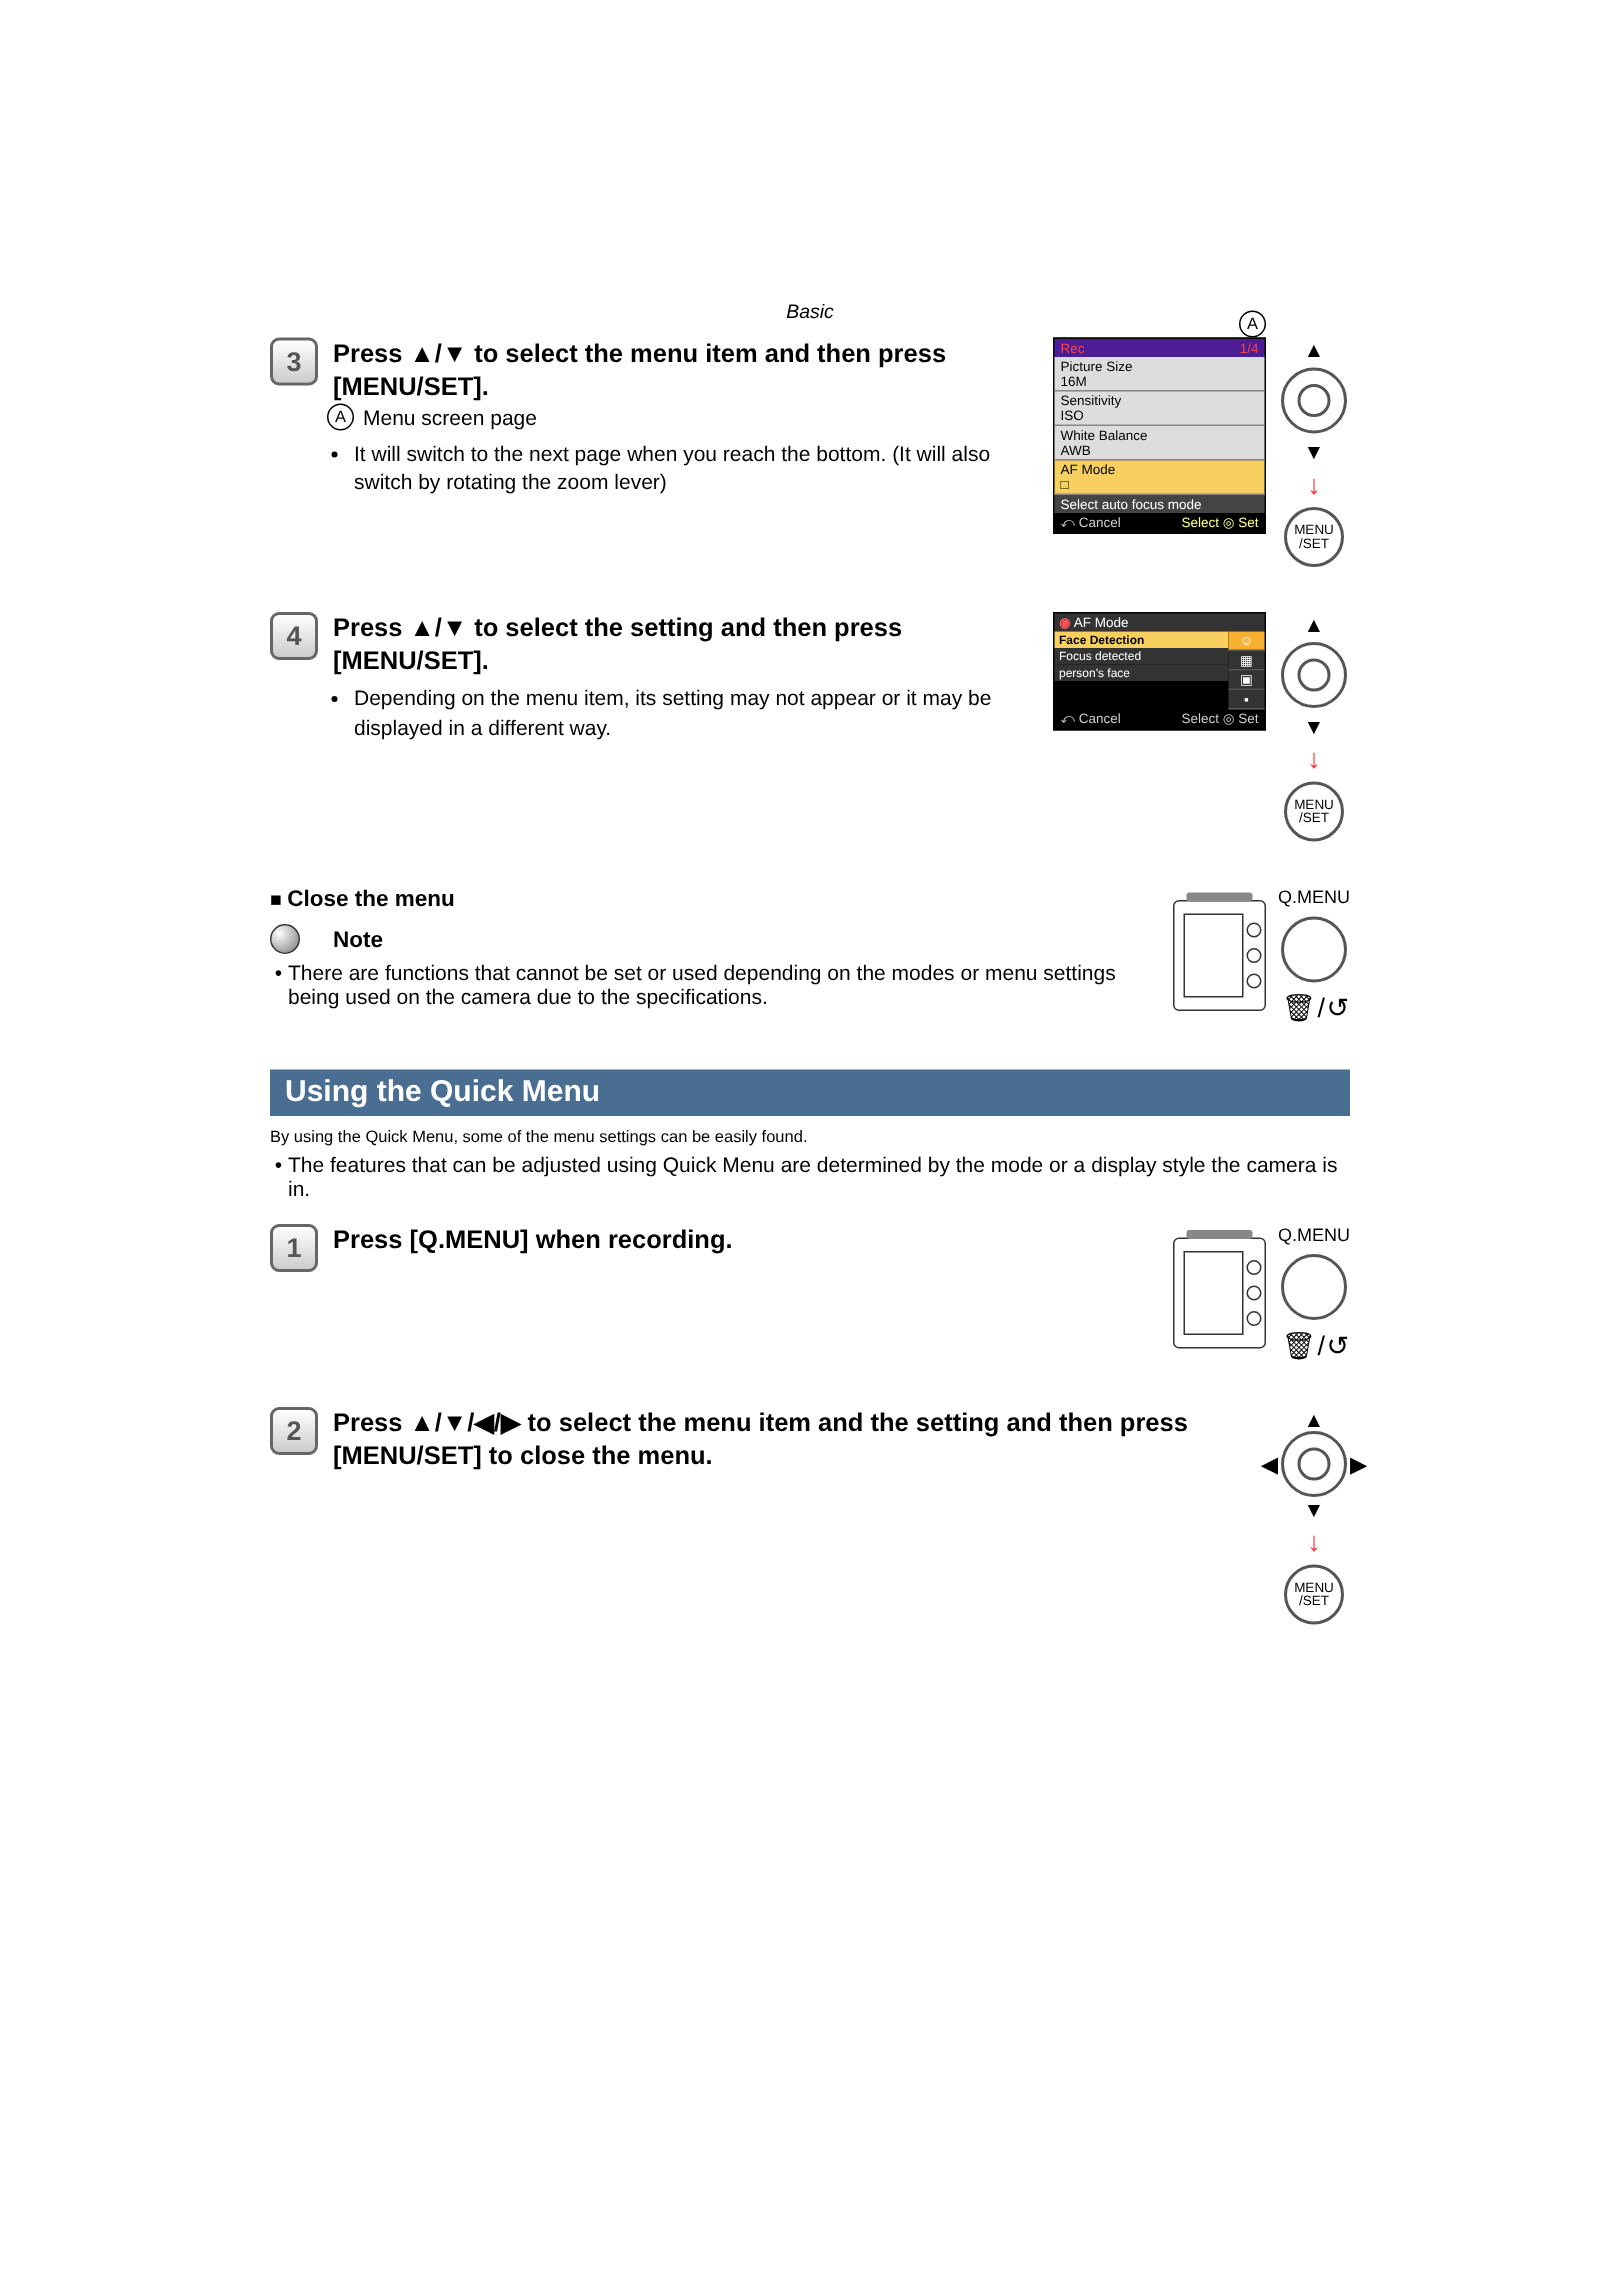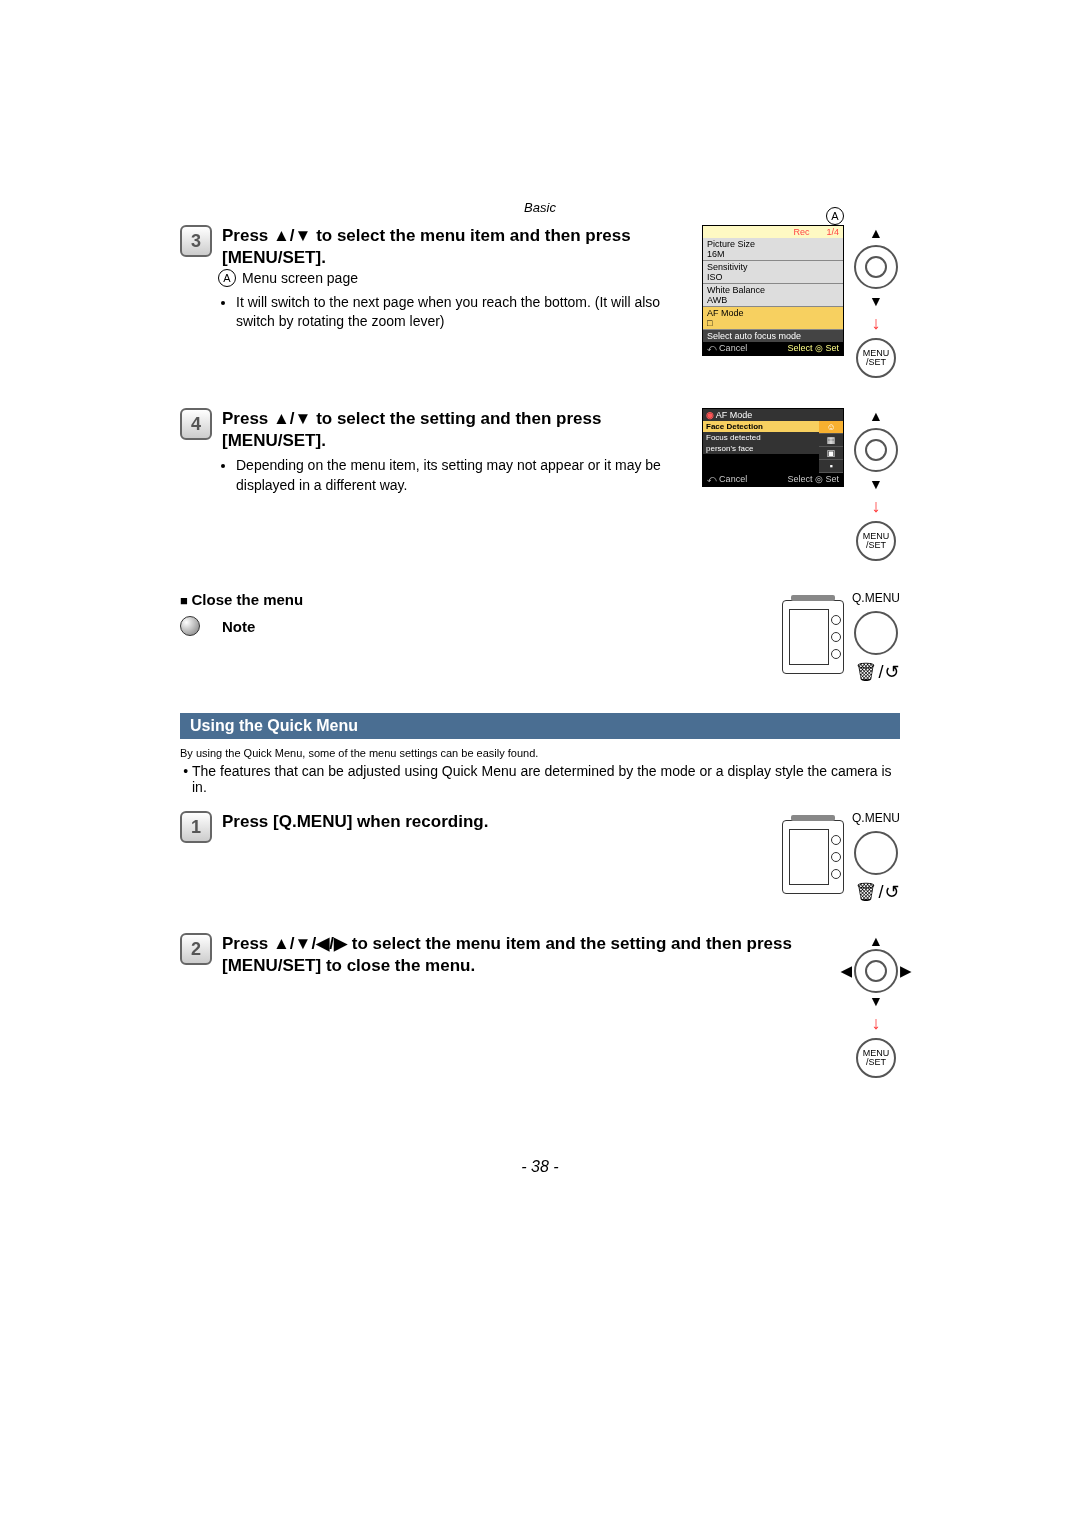--- a/index.html
+++ b/index.html
@@ -68,21 +68,21 @@
   ul.bul li { margin: 2px 0; font-size: 14px; }
   .right-fig { flex: 0 0 auto; display:flex; gap:8px; align-items:flex-start;}
   
   .menu-screen {
     width: 140px;
     border:1px solid #000;
     background:#000;
     font-size:9px;
     color:#fff;
   }
-  .menu-screen .titlebar { background:#fef9c3;color:#f44;padding:1px 4px;display:flex;justify-content:flex-end;gap:17px;}
+  .menu-screen .titlebar { background:#4c1d95;color:#f44;padding:1px 4px;display:flex;justify-content:space-between;gap:17px;}
   .menu-screen .row { background:#ddd;color:#000;display:flex;justify-content:space-between;padding:1px 4px;border-bottom:1px solid #888;flex-direction:column;}
   .menu-screen .row.sel { background:#f7d060;}
   .menu-screen .hint { background:#444;color:#fff;padding:1px 4px;}
   .menu-screen .foot { background:#000;color:#ccc;display:flex;justify-content:space-between;padding:1px 4px;}
   .menu-screen .foot .sel{color:#ff8;}
   .menu-screen2 {
     width: 140px;border:1px solid #000;background:#000;font-size:9px;color:#fff;
   }
   .menu-screen2 .titlebar1 { background:#333;color:#fff;display:flex;gap:2px;padding:1px 3px;}
   .menu-screen2 .titlebar1 .red{color:#f55;font-weight:bold;}
@@ -116,21 +116,21 @@
   .camera .lcd{position:absolute;top:8px;left:6px;right:14px;bottom:8px;border:1px solid #333;}
   .camera .btns{position:absolute;right:2px;top:10px;bottom:10px;width:10px;display:flex;flex-direction:column;justify-content:space-around;}
   .camera .btns span{width:8px;height:8px;border:1px solid #333;border-radius:50%;}
   .camrow{display:flex;align-items:center;gap:8px;}
   .qmcol{display:flex;flex-direction:column;align-items:center;gap:6px;font-size:12px;}
   .qmcol .circle{width:40px;height:40px;border:2px solid #555;border-radius:50%;}
   .trashret{font-size:18px;letter-spacing:-2px;}
   
   .sect-bar {
     background:#4a6e92;
-    color:#fff;padding:4px 10px;font-weight:bold;font-size:16px;margin:20px 0 8px;
+    color:#fff;padding:4px 10px;font-weight:bold;font-size:20px;margin:20px 0 8px;
   }
   .bold{font-weight:bold;}
   .sq{font-size:13px;}
   .note-head{display:flex;align-items:center;gap:22px;margin-top:8px;}
   .note-head .nicon{width:18px;height:18px;border-radius:50%;background:radial-gradient(circle at 30% 30%,#fff,#777);border:1px solid #333;}
   .pnumber{text-align:center;font-style:italic;margin-top:80px;font-size:16px;}
 </style>
 </head>
 <body>
 
@@ -246,20 +246,23 @@
     </div>
   </div>
 
   <div class="step">
     <div class="step-left">
       <div class="bold"><span class="sq">■ </span><span>Close the menu</span></div>
       <div class="note-head">
         <span class="nicon"></span>
         <span class="bold">Note</span>
       </div>
+      <ul class="bul" style="padding-left:12px;list-style:'• ';">
+        <li>There are functions that cannot be set or used depending on the modes or menu settings being used on the camera due to the specifications.</li>
+      </ul>
     </div>
     <div class="right-fig">
       <div class="camrow">
         <div class="camera">
           <div class="lcd"></div>
           <div class="btns">
               <span></span>
               <span></span>
               <span></span>
             </div>
@@ -325,14 +328,13 @@
           </div>
           <div class="tri">▼</div>
         </div>
         <div class="arrow-dn">↓</div>
         <div class="menuset">MENU
 /SET</div>
       </div>
     </div>
   </div>
 
-  <div class="pnumber">- 38 -</div>
 </div>
 
 </body></html>

